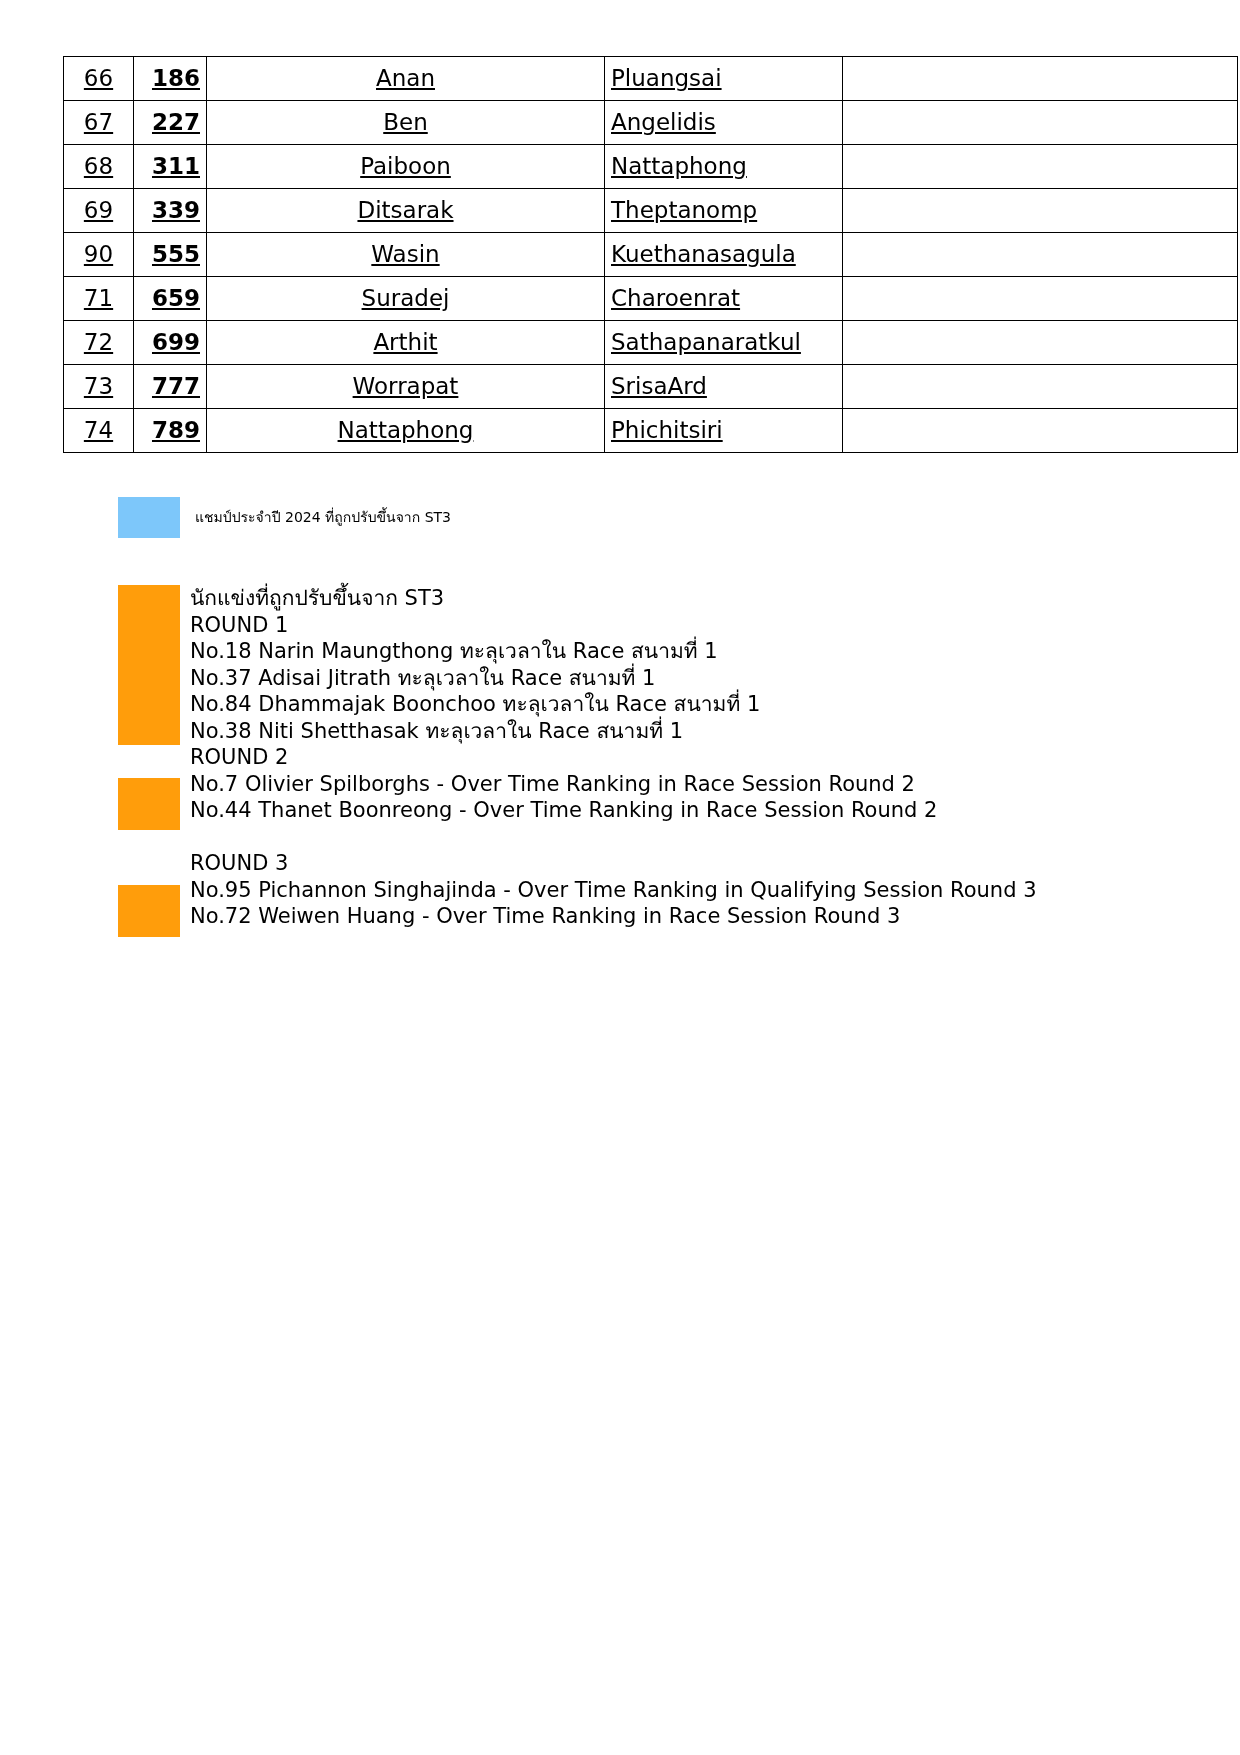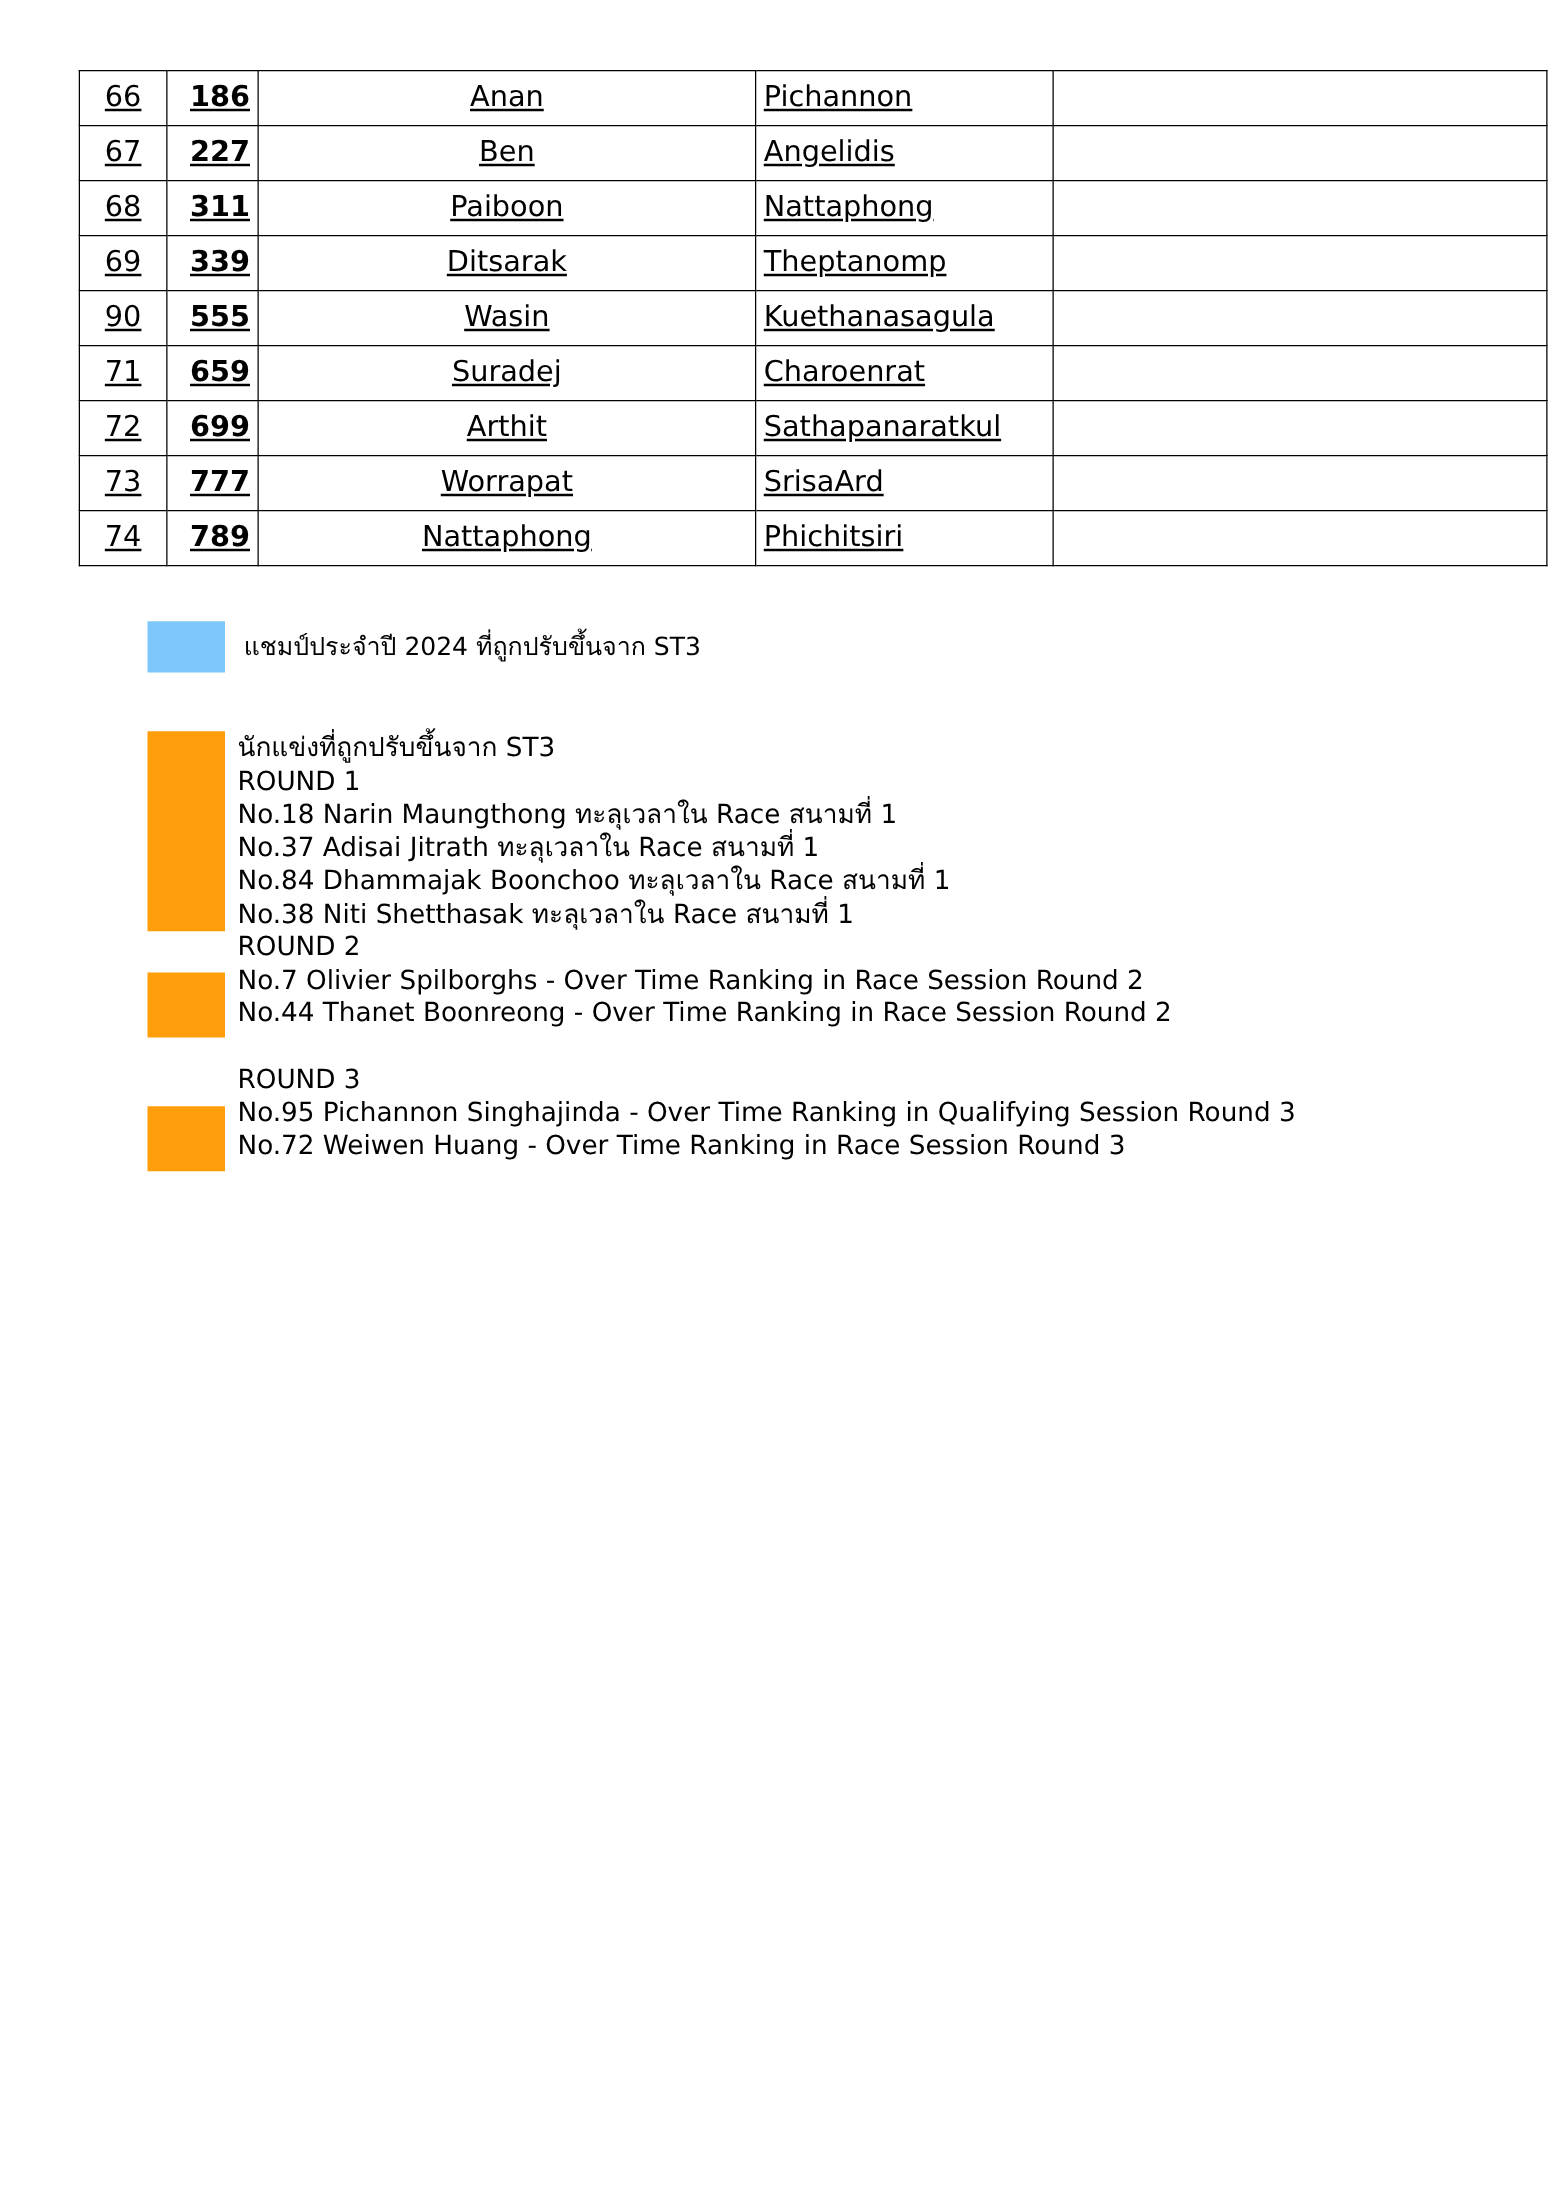--- a/index.html
+++ b/index.html
@@ -51,21 +51,21 @@
     align-items: flex-start;
   }
   .swatch-blue {
     width: 62px;
     height: 41px;
     background: #7DC7FA;
     flex: 0 0 auto;
   }
   .legend-blue-text {
     margin-left: 15px;
-    font-size: 20px;
+    font-size: 14px;
     line-height: 41px;
     white-space: nowrap;
   }
 
   
   .orange-section {
     position: absolute;
     left: 118px;
     top: 585px;
     width: 1000px;
@@ -101,21 +101,21 @@
 </style>
 </head>
 <body>
 
 <table class="results-table">
   <tbody>
     <tr>
       <td class="col-rank">66</td>
       <td class="col-number">186</td>
       <td class="col-first">Anan</td>
-      <td class="col-last">Pichannon</td>
+      <td class="col-last">Pluangsai</td>
       <td class="col-blank"></td>
     </tr>
     <tr>
       <td class="col-rank">67</td>
       <td class="col-number">227</td>
       <td class="col-first">Ben</td>
       <td class="col-last">Angelidis</td>
       <td class="col-blank"></td>
     </tr>
     <tr>

